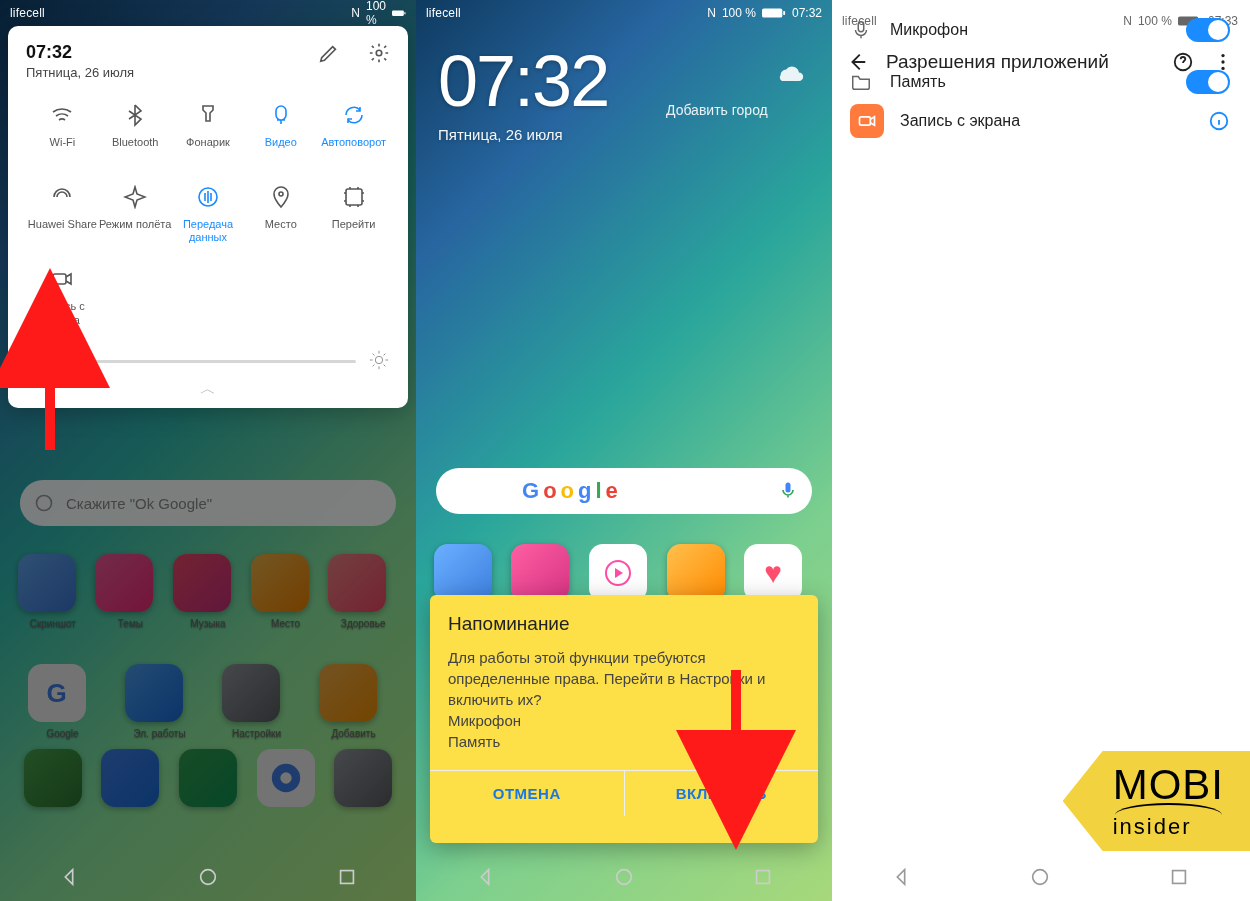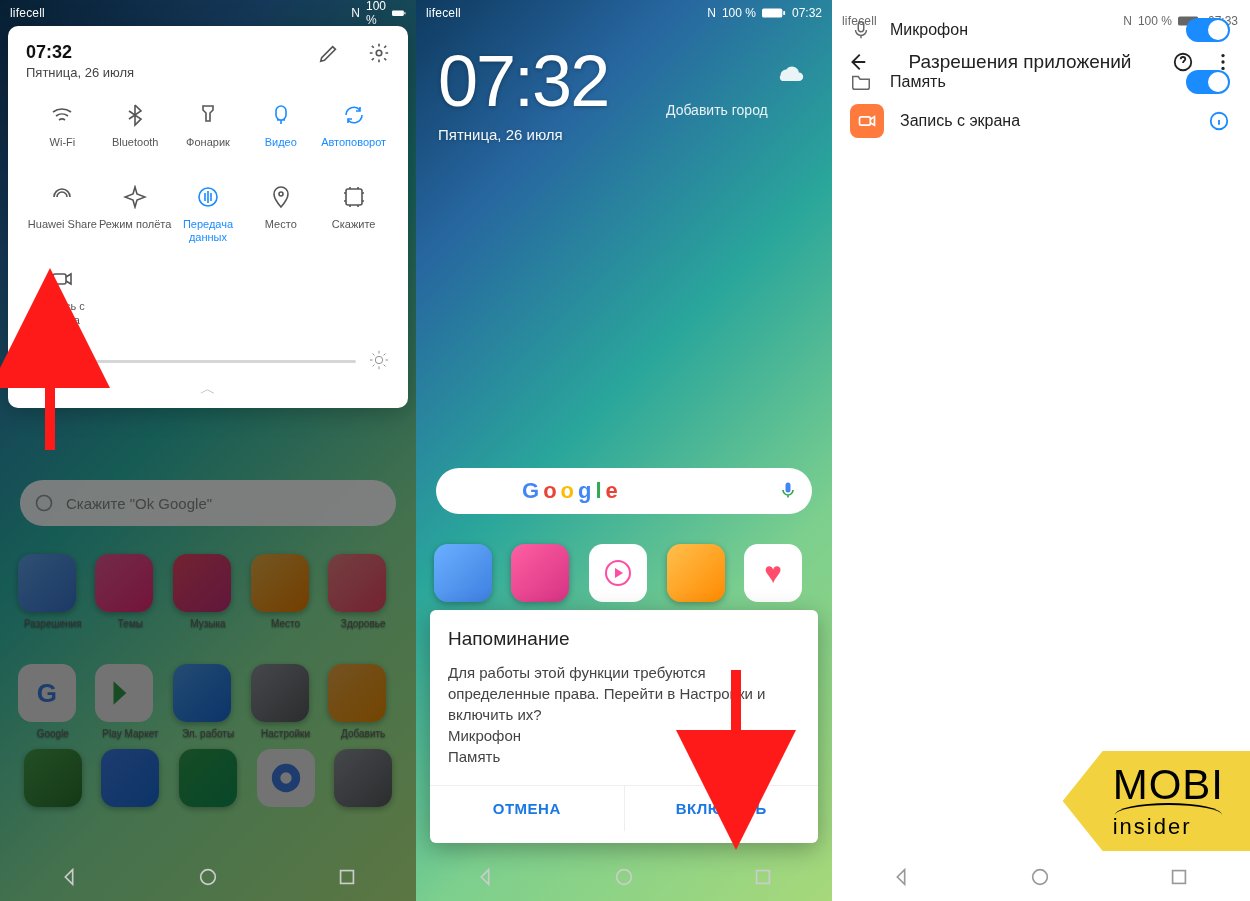--- a/index.html
+++ b/index.html
@@ -125,42 +125,42 @@
   .weather-ic { position:absolute; top:54px; right:26px;}
   .weather-ic svg{width:34px;height:34px;fill:#fff;opacity:.9;}
 
   .phone2 .searchpill { top:468px; background:#fff; }
   .phone2 .searchpill::before {
     content:""; width:60px; height:20px; color:#666;
   }
 
   .dialog {
     position:absolute; bottom:58px; left:14px; right:14px;
-    background:#ffffff; border-radius:6px; box-shadow:0 6px 24px rgba(0,0,0,.3);
-    padding:18px 18px 4px;
+    background:#fde047; border-radius:6px; box-shadow:0 6px 24px rgba(0,0,0,.3);
+    padding:18px 18px 12px;
   }
   .dialog-title { font-size:19px; color:#222; margin-bottom:12px; }
   .dialog-body  { font-size:15px; color:#444; line-height:1.4; }
   .dialog-btns  {
-    display:flex; margin:18px -18px 8px; border-top:1px solid #eee;
+    display:flex; margin:18px -18px 15px; border-top:1px solid #eee;
   }
   .dialog-btn {
     flex:1; text-align:center; padding:14px 0; font-size:15px; font-weight:600;
     color:#1b78e3; letter-spacing:.5px;
   }
   .dialog-btn + .dialog-btn { border-left:1px solid #eee;}
 
   
   .phone3 .statusbar { top:8px; }
   .p3-header {
     position:absolute; top:36px; left:0; right:0; height:52px;
     display:flex; align-items:center; padding:0 14px; gap:18px;
     color:#222;
   }
-  .p3-header .title { font-size:19px; flex:1;text-align:center;}
+  .p3-header .title { font-size:19px; flex:1;}
   .p3-header svg { width:22px; height:22px;}
   .p3-app {
     position:absolute; top:94px; left:0; right:0; padding:10px 18px;
     display:flex; align-items:center; gap:16px;
   }
   .p3-appicon {
     width:34px; height:34px; border-radius:8px; background:#ff7a3d;
     display:flex; align-items:center; justify-content:center;
   }
   .p3-appname { font-size:16px; color:#222; flex:1;}
@@ -217,21 +217,21 @@
 
     <div class="searchpill">
       <svg width="20" height="20" viewBox="0 0 24 24">
           <circle cx="12" cy="12" r="9" fill="none" stroke="#999" stroke-width="2"></circle>
         </svg>
       <span>Скажите "Ok Google"</span>
     </div>
     <div class="approw" style="top:554px">
       <div class="appcol">
           <div class="appicon"></div>
-          <div class="applabel">Разрешения</div>
+          <div class="applabel">Скриншот</div>
         </div>
       <div class="appcol">
           <div class="appicon" style="background:linear-gradient(135deg,#ff5fa2,#ff2d80)"></div>
           <div class="applabel">Темы</div>
         </div>
       <div class="appcol">
           <div class="appicon" style="background:linear-gradient(135deg,#ff4d6d,#d63384)"></div>
           <div class="applabel">Музыка</div>
         </div>
       <div class="appcol">
@@ -242,28 +242,20 @@
           <div class="appicon" style="background:linear-gradient(135deg,#ff8d8d,#ff4d6d)"></div>
           <div class="applabel">Здоровье</div>
         </div>
     </div>
     <div class="approw" style="top:664px">
       <div class="appcol">
           <div class="apprect">
             <span style="color:#4285f4;font-weight:700;font-size:26px">G</span>
           </div>
           <div class="applabel">Google</div>
-        </div>
-      <div class="appcol">
-          <div class="apprect">
-            <svg width="28" height="28" viewBox="0 0 24 24">
-              <path d="M3 2v20l11-10z" fill="#34a853"></path>
-            </svg>
-          </div>
-          <div class="applabel">Play Маркет</div>
         </div>
       <div class="appcol">
           <div class="appicon" style="background:linear-gradient(135deg,#4fa8ff,#1a73e8)"></div>
           <div class="applabel">Эл. работы</div>
         </div>
       <div class="appcol">
           <div class="appicon" style="background:linear-gradient(135deg,#9aa0a6,#5f6368)"></div>
           <div class="applabel">Настройки</div>
         </div>
       <div class="appcol">
@@ -377,21 +369,21 @@
             </div>
             <div class="lbl">Место</div>
           </div>
         <div class="qs-tile">
             <div class="ic">
               <svg viewBox="0 0 24 24">
                 <rect x="4" y="4" width="16" height="16" rx="2"></rect>
                 <path d="M8 4v-2M16 4v-2M8 22v-2M16 22v-2M2 8h2M2 16h2M20 8h2M20 16h2"></path>
               </svg>
             </div>
-            <div class="lbl">Скажите</div>
+            <div class="lbl">Перейти</div>
           </div>
 
         <div class="qs-tile">
             <div class="ic">
               <svg viewBox="0 0 24 24">
                 <rect x="3" y="7" width="13" height="10" rx="2"></rect>
                 <path d="M16 10l5-3v10l-5-3"></path>
               </svg>
             </div>
             <div class="lbl">Запись с экрана</div>

